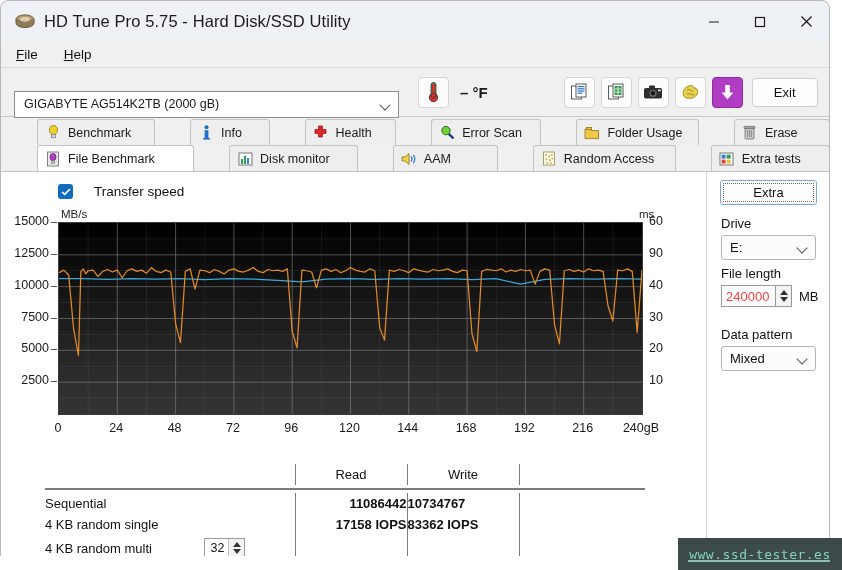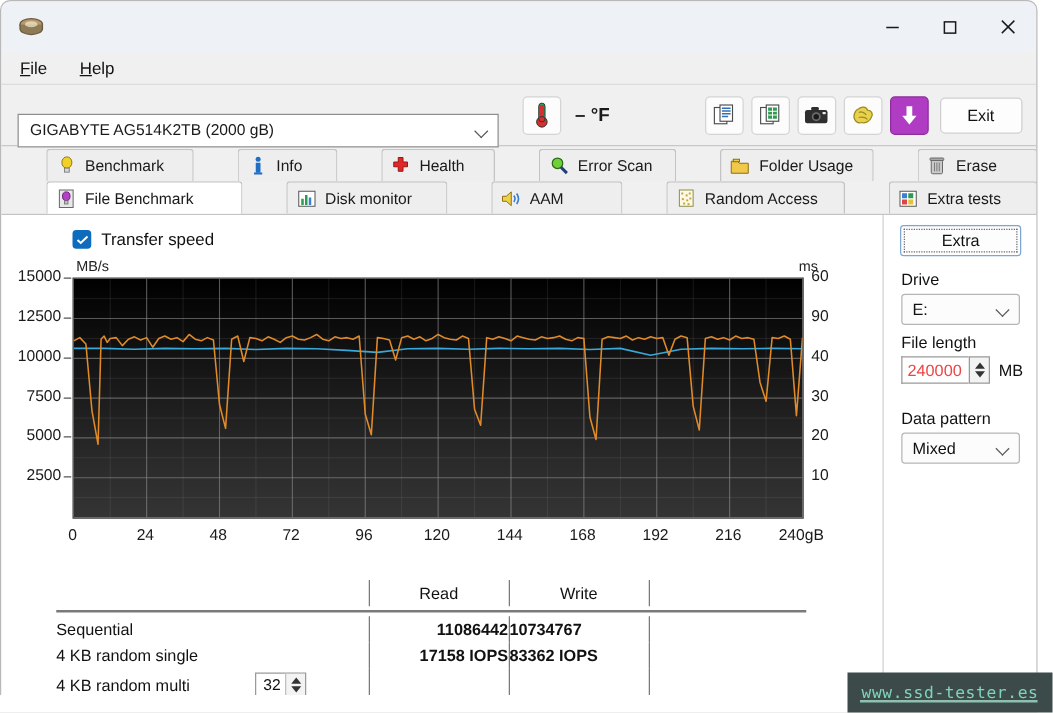--- a/index.html
+++ b/index.html
@@ -170,21 +170,21 @@
 
   #transfer-speed-row {
     position: absolute; left: 57px; top: 12px;
     display: flex; align-items: center;
   }
   #ts-check {
     width: 15px; height: 15px;
     background: #0f6cbd; border-radius: 3px;
     display: flex; align-items: center; justify-content: center;
   }
-  #ts-label { margin-left: 8px; font-size: 13.5px; color: #111; }
+  #ts-label { margin-left: 21px; font-size: 13.5px; color: #111; }
 
   
   #chart-wrap {
     position: absolute;
     left: 0; top: 36px;
     width: 700px; height: 240px;
   }
   #y-unit {
     position: absolute; left: 60px; top: 0px;
     font-size: 11.5px; color: #222;
@@ -357,20 +357,21 @@
 <div id="app-window">
 
   <div id="title-bar">
     <div id="app-icon">
       <svg width="20" height="17" viewBox="0 0 20 17">
         <ellipse cx="10" cy="6.5" rx="9" ry="4.6" fill="#b99a6b" stroke="#6b5a3e" stroke-width="1"></ellipse>
         <path d="M1 6.5 v3.5 a9 4.6 0 0 0 18 0 V6.5" fill="#8d7a56" stroke="#6b5a3e" stroke-width="1"></path>
         <ellipse cx="10" cy="6.3" rx="5" ry="2.4" fill="#efe2c8" opacity=".75"></ellipse>
       </svg>
     </div>
+    <div class="title-text">HD Tune Pro 5.75 - Hard Disk/SSD Utility</div>
     <div id="window-controls">
       <div class="win-btn">
         <svg width="12" height="12" viewBox="0 0 12 12">
             <line x1="1" y1="6" x2="11" y2="6" stroke="#1a1a1a" stroke-width="1.2"></line>
           </svg>
       </div>
       <div class="win-btn">
         <svg width="12" height="12" viewBox="0 0 12 12">
             <rect x="1.5" y="1.5" width="9" height="9" fill="none" stroke="#1a1a1a" stroke-width="1.2"></rect>
           </svg>

